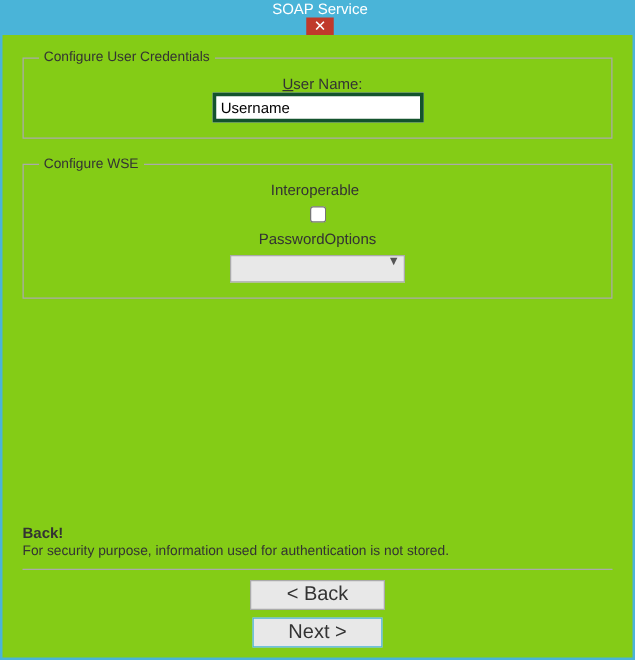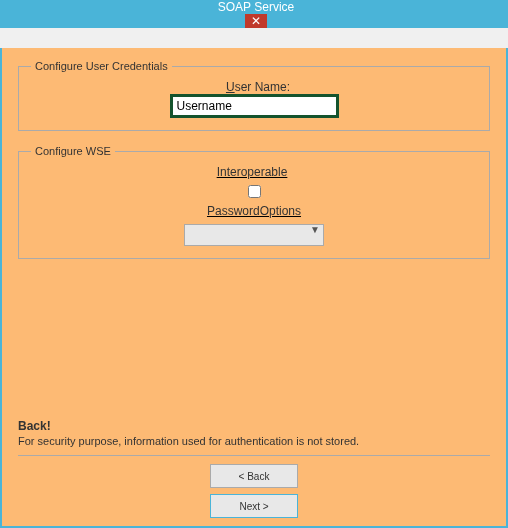--- a/index.html
+++ b/index.html
@@ -38,27 +38,26 @@
       cursor: pointer;
       font-size: 12px;
       display: flex;
       align-items: center;
       justify-content: center;
     }
 
     
     .main-content {
       flex: 1;
-      background: #fdba74;
+      background: #84cc16;
       padding: 12px 16px 8px 16px;
       display: flex;
       flex-direction: column;
       border: 2px solid #4ab4d8;
       border-top: none;
-      margin-top: 20px;
     }
 
     
     fieldset {
       border: 1px solid #aaa;
       padding: 8px 12px 12px 12px;
       margin-bottom: 14px;
     }
     legend {
       font-size: 11px;
@@ -91,21 +90,20 @@
       padding: 2px 4px;
       font-size: 12px;
       outline: none;
     }
 
     
     .wse-row {
       display: flex;
       align-items: center;
       gap: 6px;
-      text-decoration: underline;
     }
     .wse-label {
       font-size: 12px;
       color: #333;
       margin-right: 4px;
     }
     .wse-checkbox {
       margin: 0;
       cursor: pointer;
     }
@@ -167,21 +165,21 @@
       display: flex;
       justify-content: flex-end;
       gap: 6px;
       align-items: center;
     }
     .btn {
       height: 24px;
       min-width: 72px;
       border: 1px solid #aaa;
       background: #e8e8e8;
-      font-size: 10px;
+      font-size: 16px;
       cursor: pointer;
       padding: 0 28px;
       color: #333;
     }
     .btn-next {
       border: 1px solid #4ab4d8;
     }
   </style>
 </head>
 <body>

